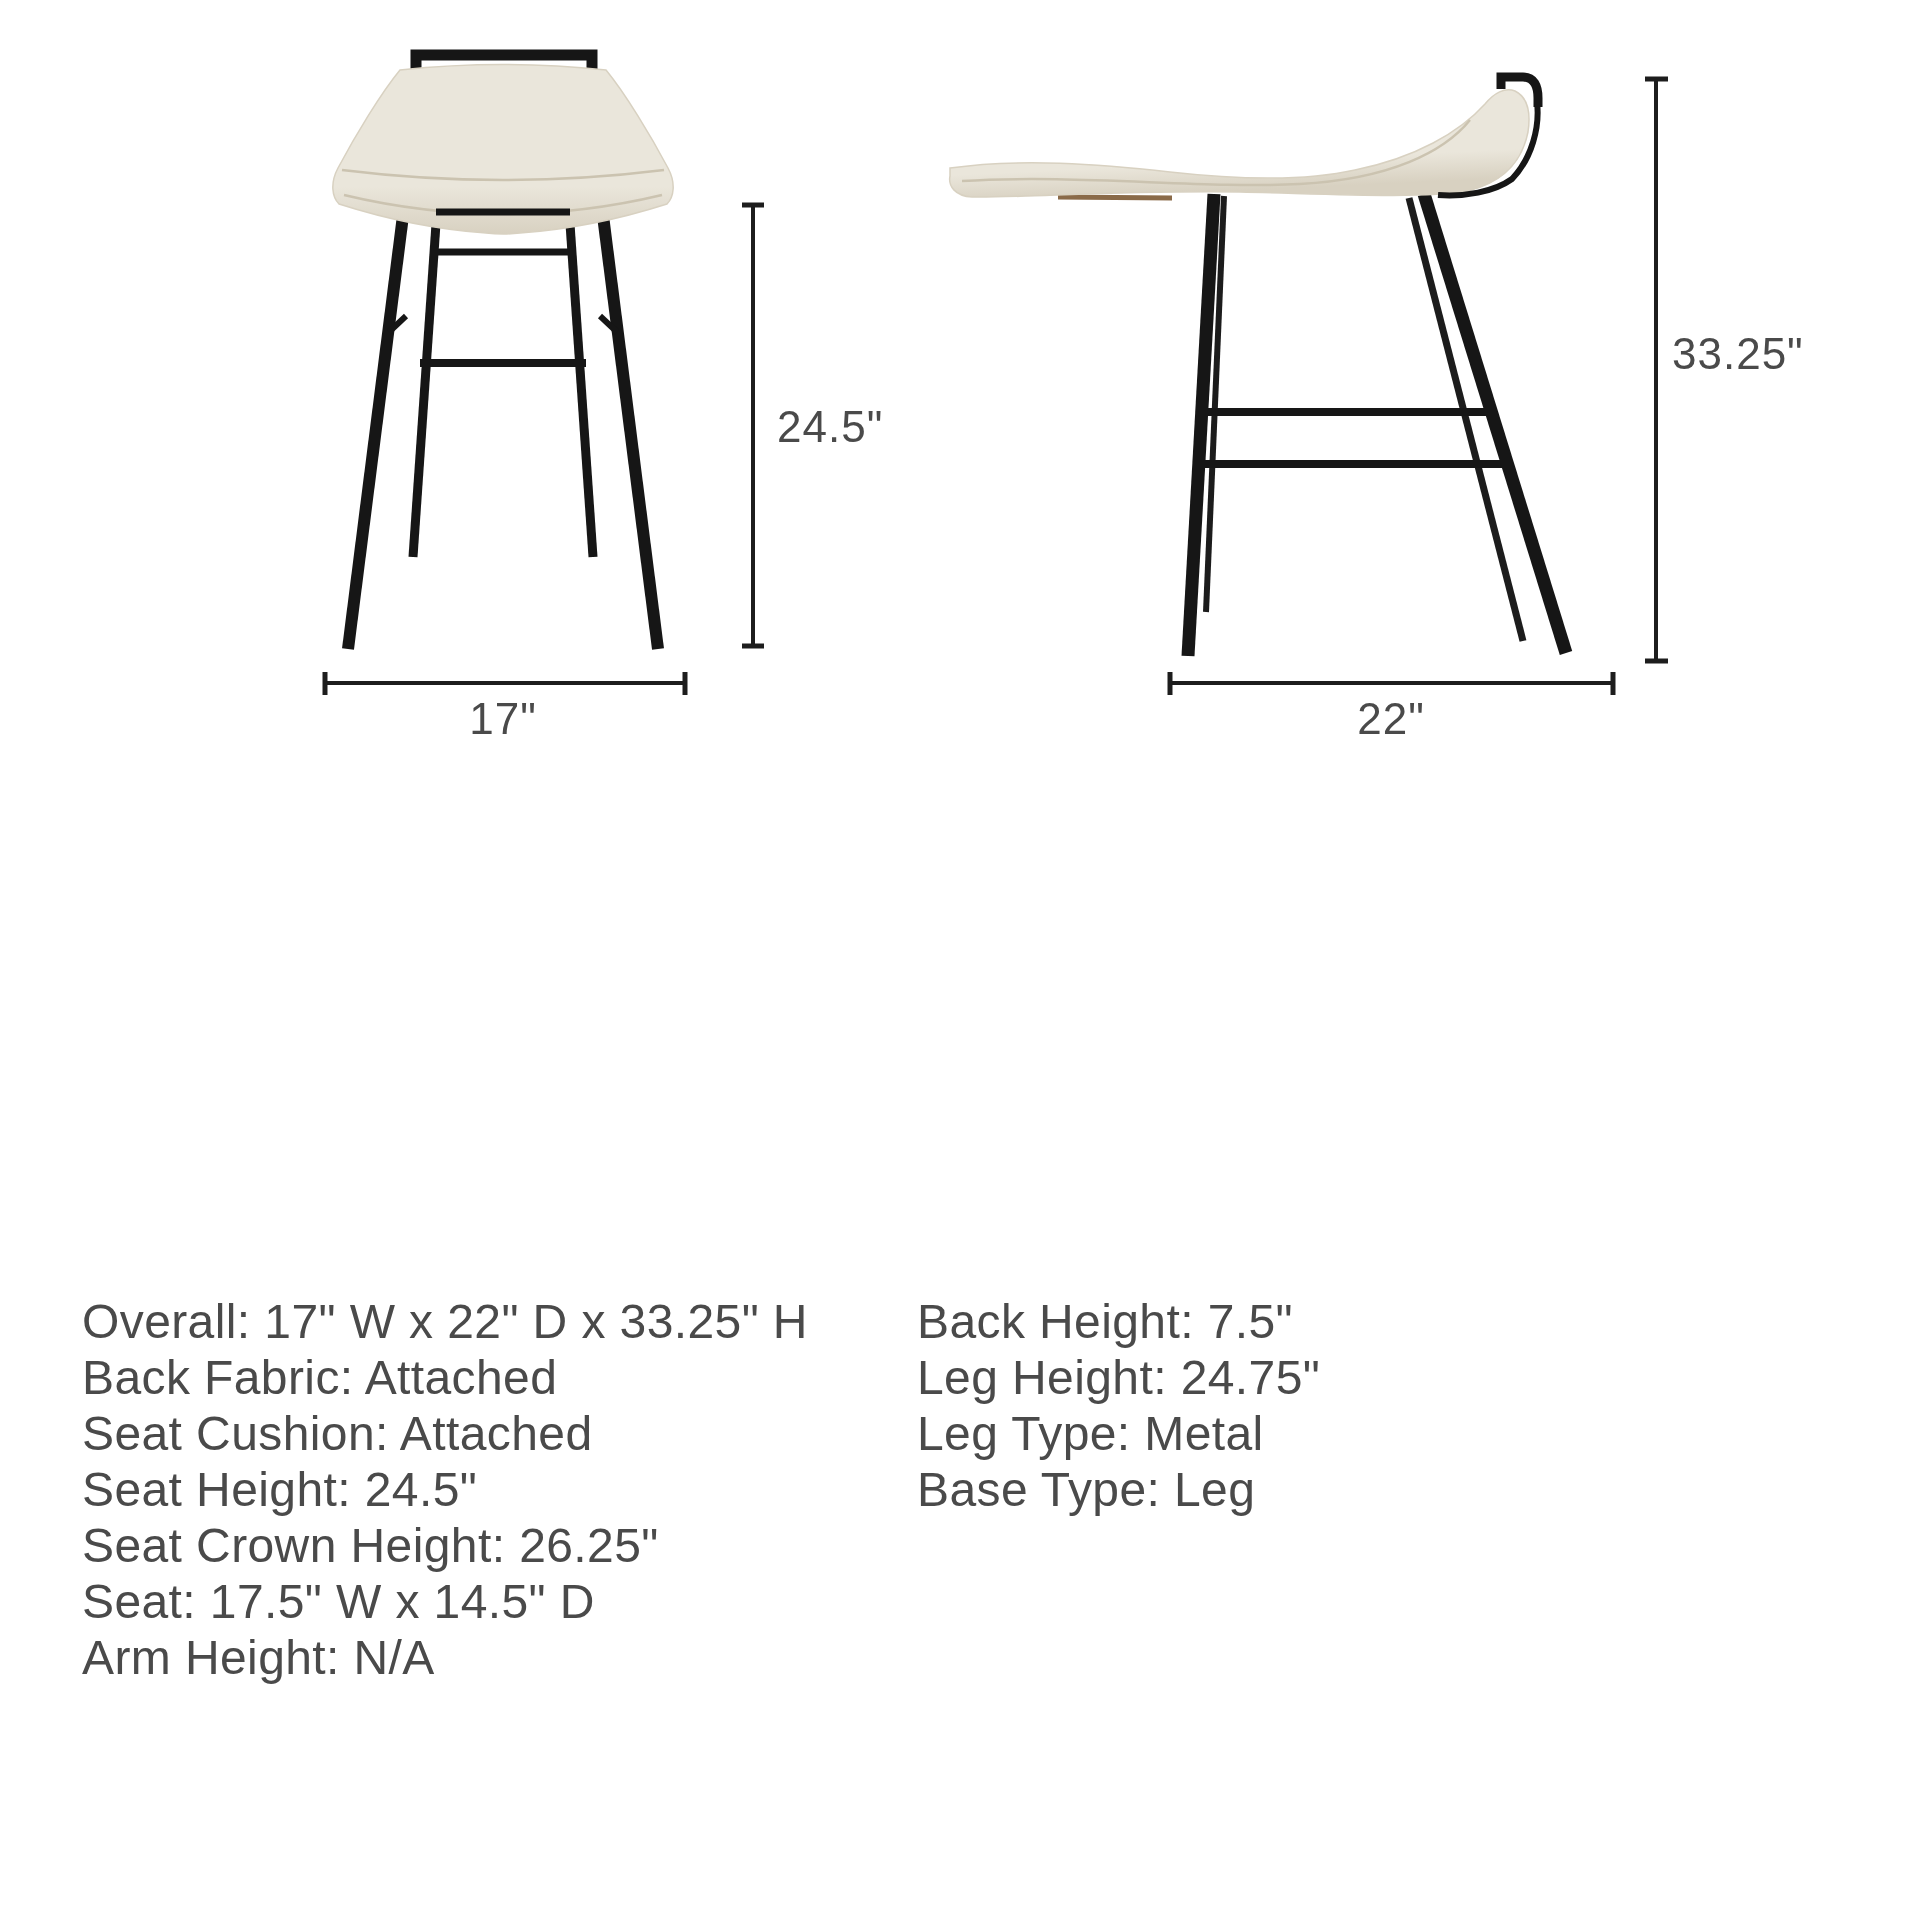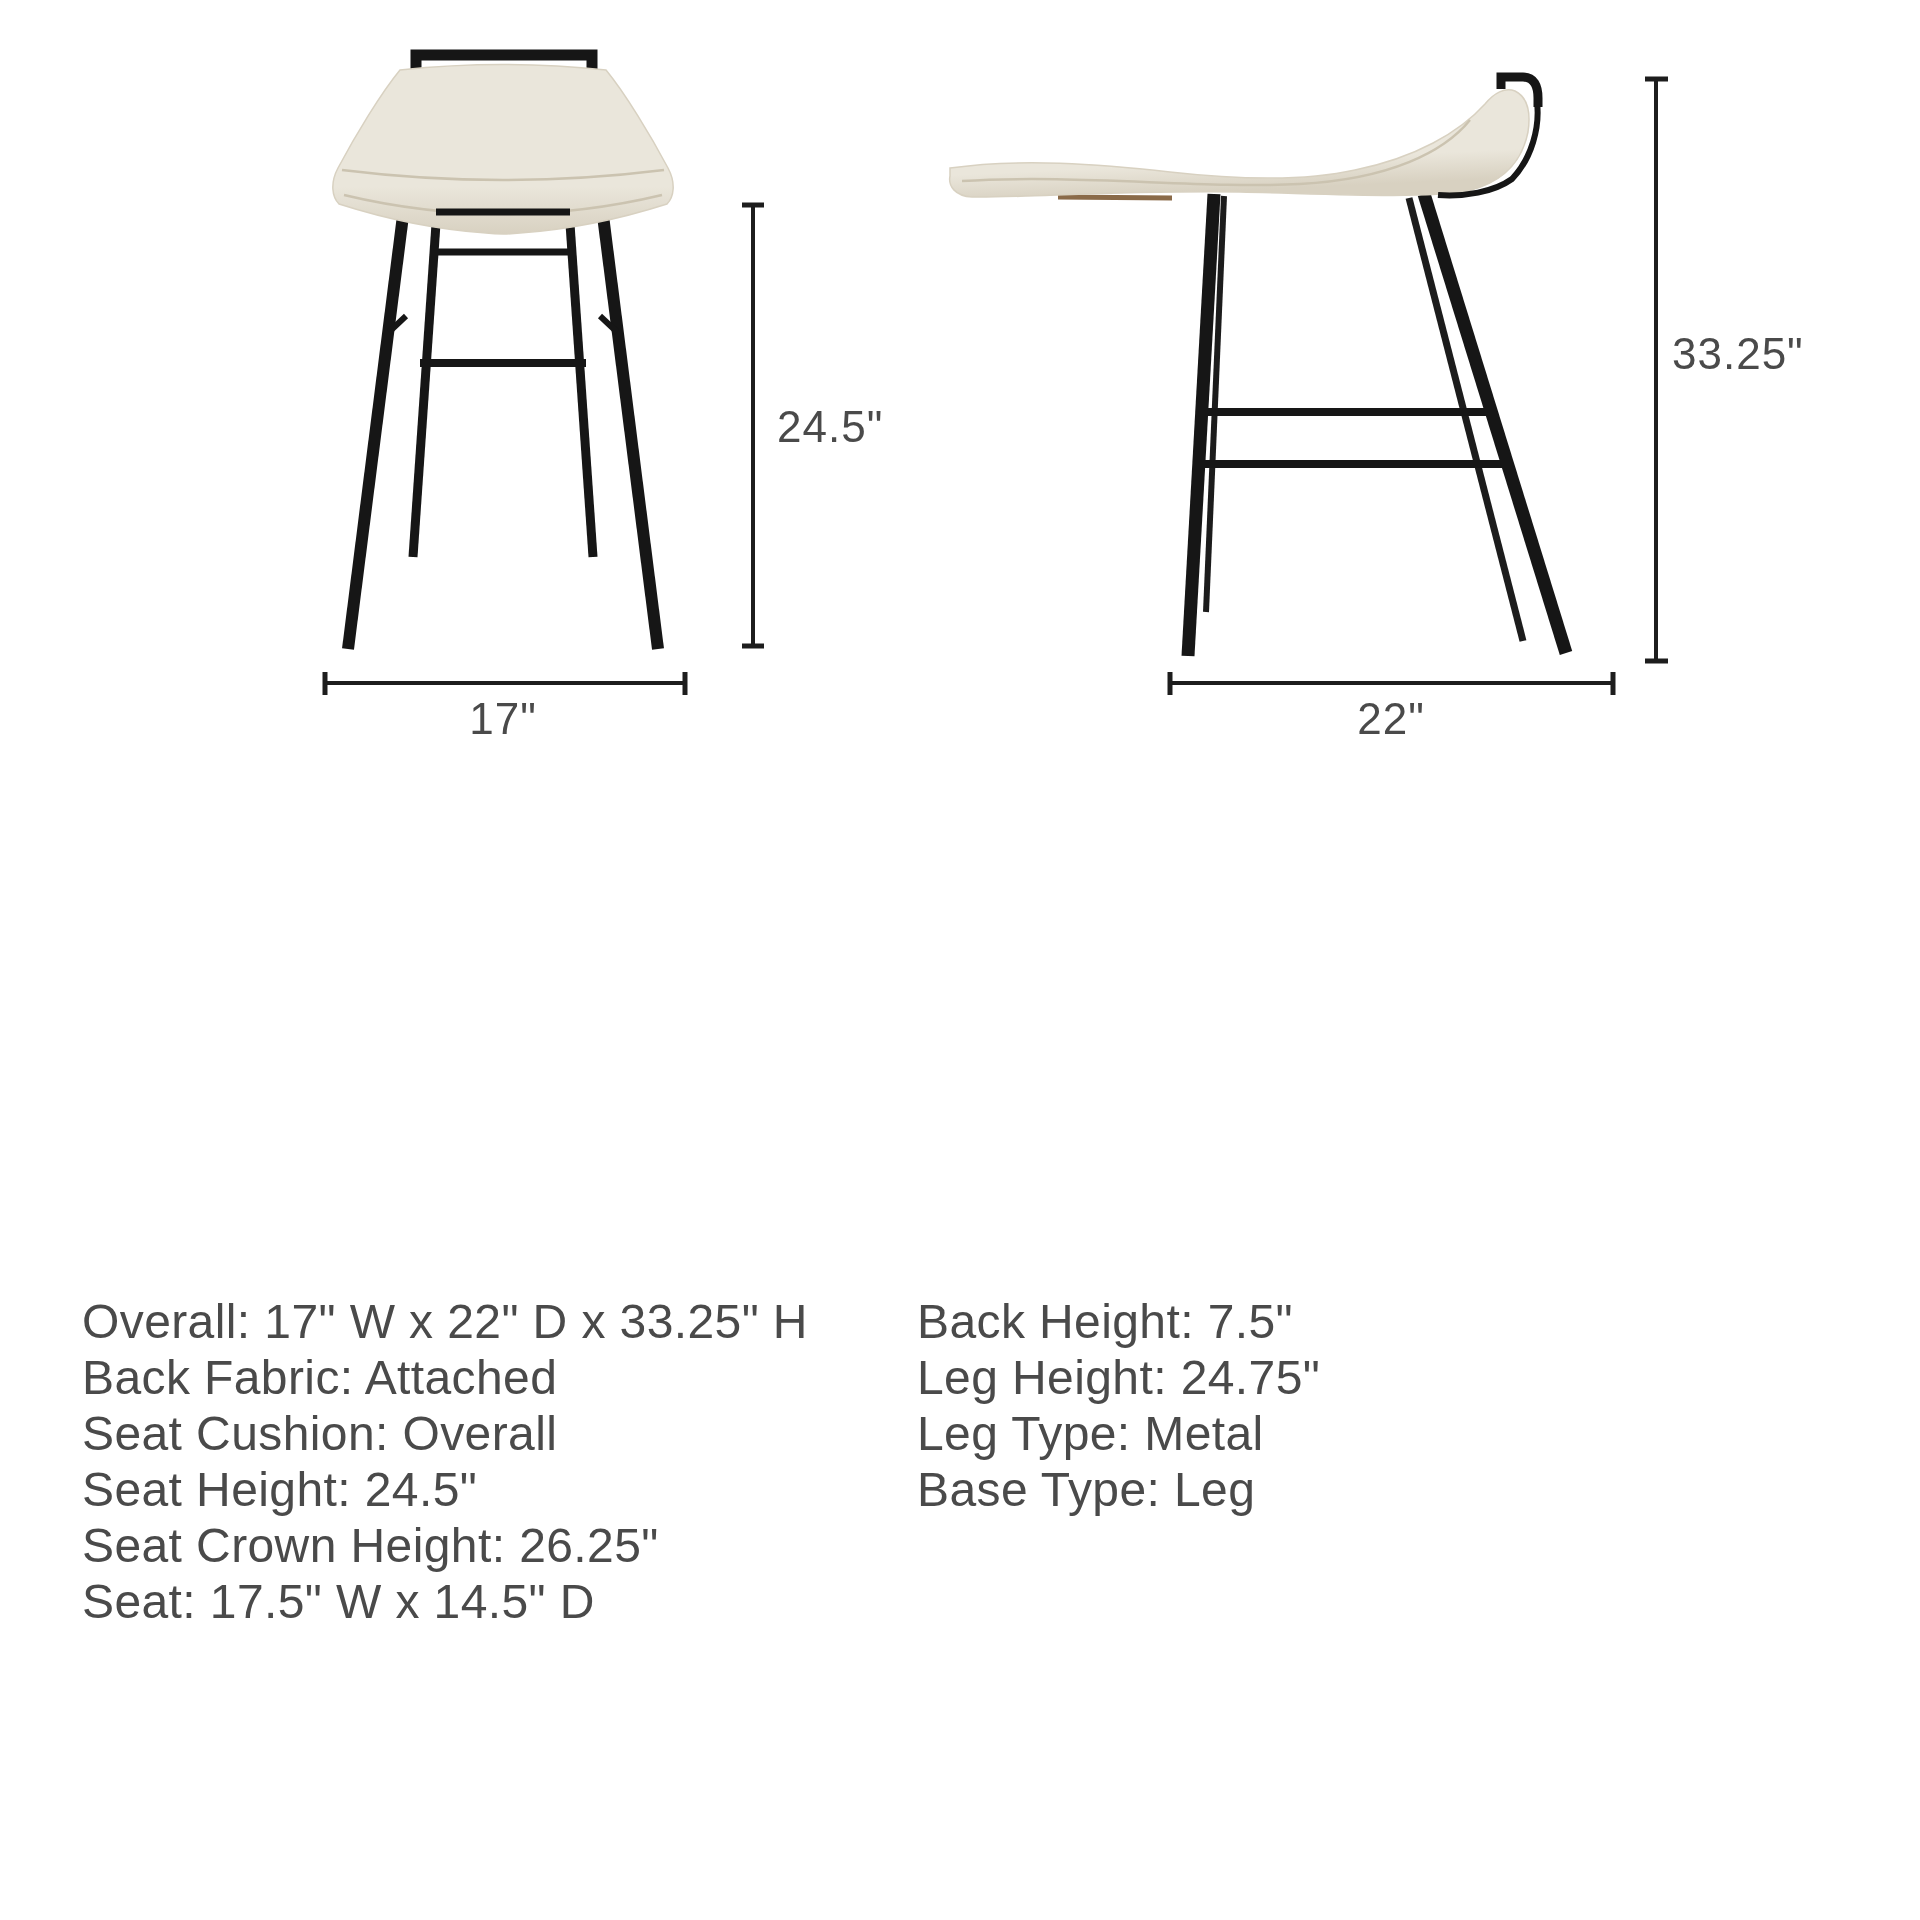--- a/index.html
+++ b/index.html
@@ -139,24 +139,25 @@
 
   <div class="dim-label centered" style="left:418px;top:694px;width:170px;">17"</div>
 
   <div class="dim-label" style="left:1672px;top:329px;">33.25"</div>
 
   <div class="dim-label centered" style="left:1306px;top:694px;width:170px;">22"</div>
 
   <div class="spec-list left">
     <span class="spec-line">Overall: 17" W x 22" D x 33.25" H</span>
     <span class="spec-line">Back Fabric: Attached</span>
-    <span class="spec-line">Seat Cushion: Overall</span>
+    <span class="spec-line">Seat Cushion: Attached</span>
     <span class="spec-line">Seat Height: 24.5"</span>
     <span class="spec-line">Seat Crown Height: 26.25"</span>
     <span class="spec-line">Seat: 17.5" W x 14.5" D</span>
+    <span class="spec-line">Arm Height: N/A</span>
   </div>
 
   <div class="spec-list right">
     <span class="spec-line">Back Height: 7.5"</span>
     <span class="spec-line">Leg Height: 24.75"</span>
     <span class="spec-line">Leg Type: Metal</span>
     <span class="spec-line">Base Type: Leg</span>
   </div>
 
 </div>

